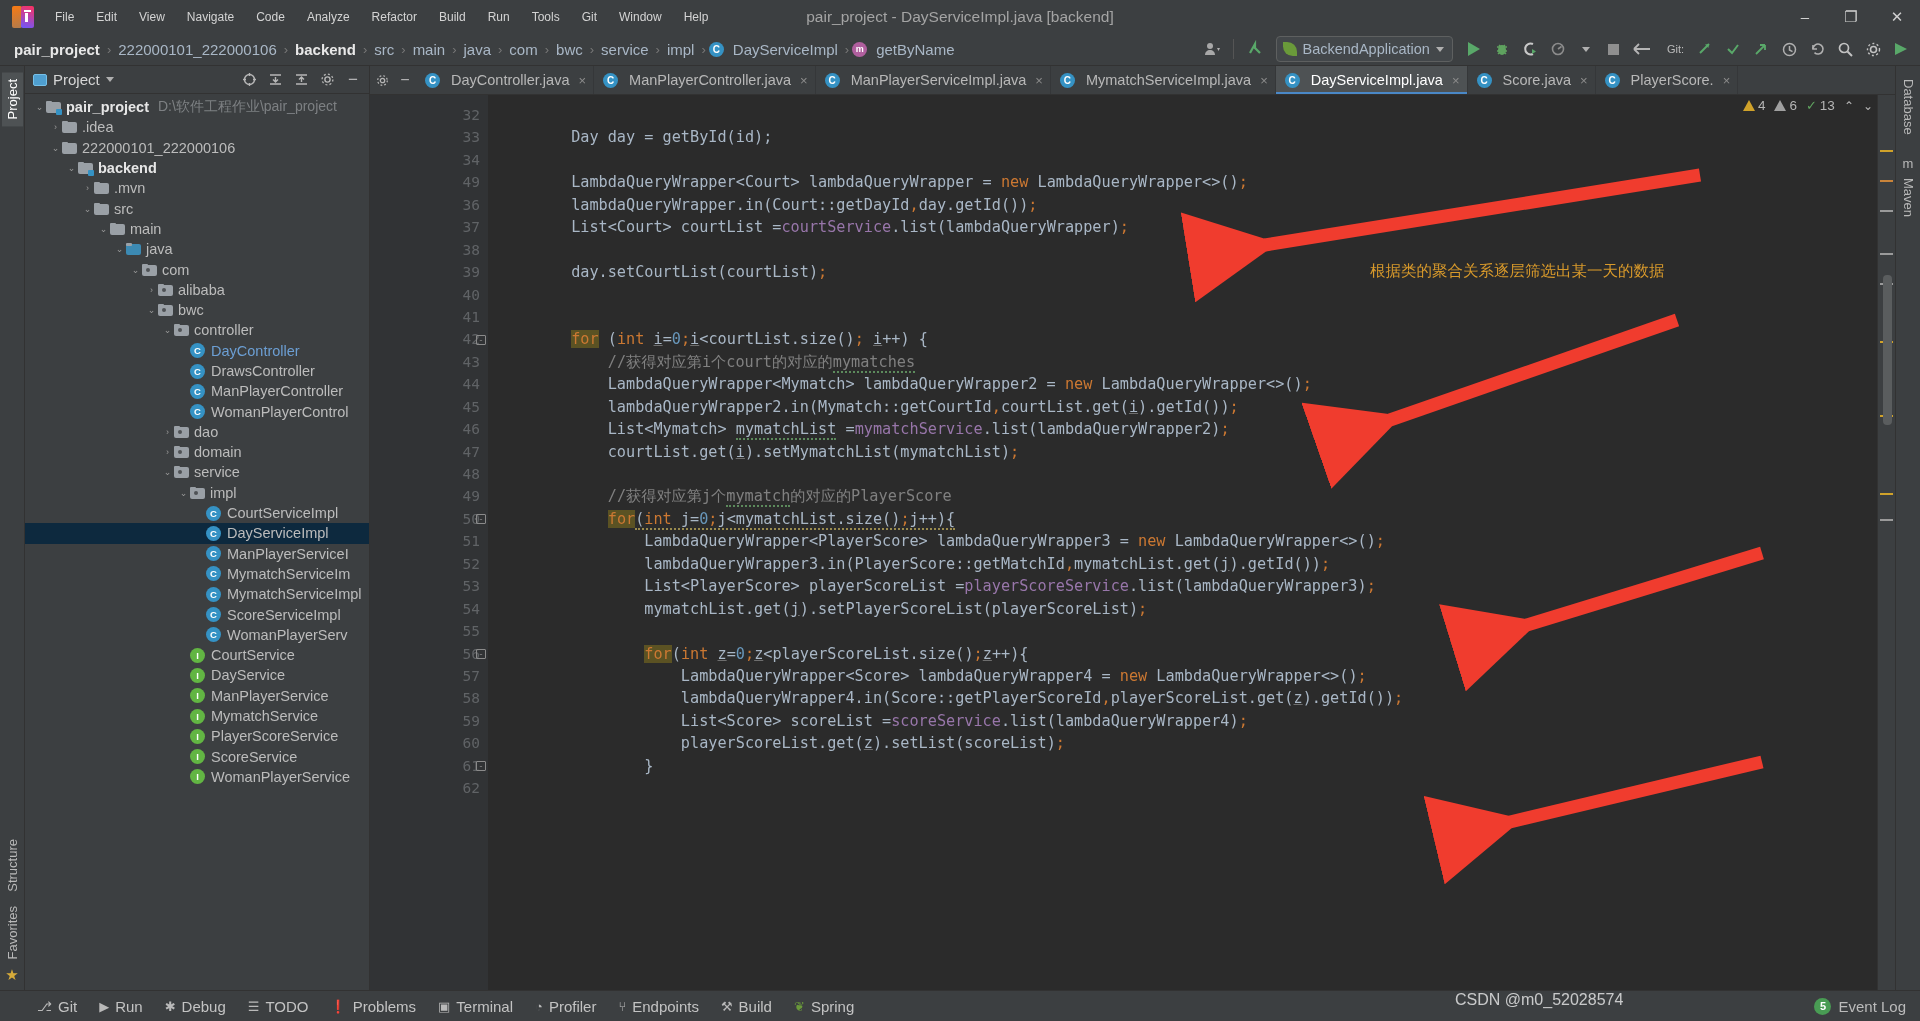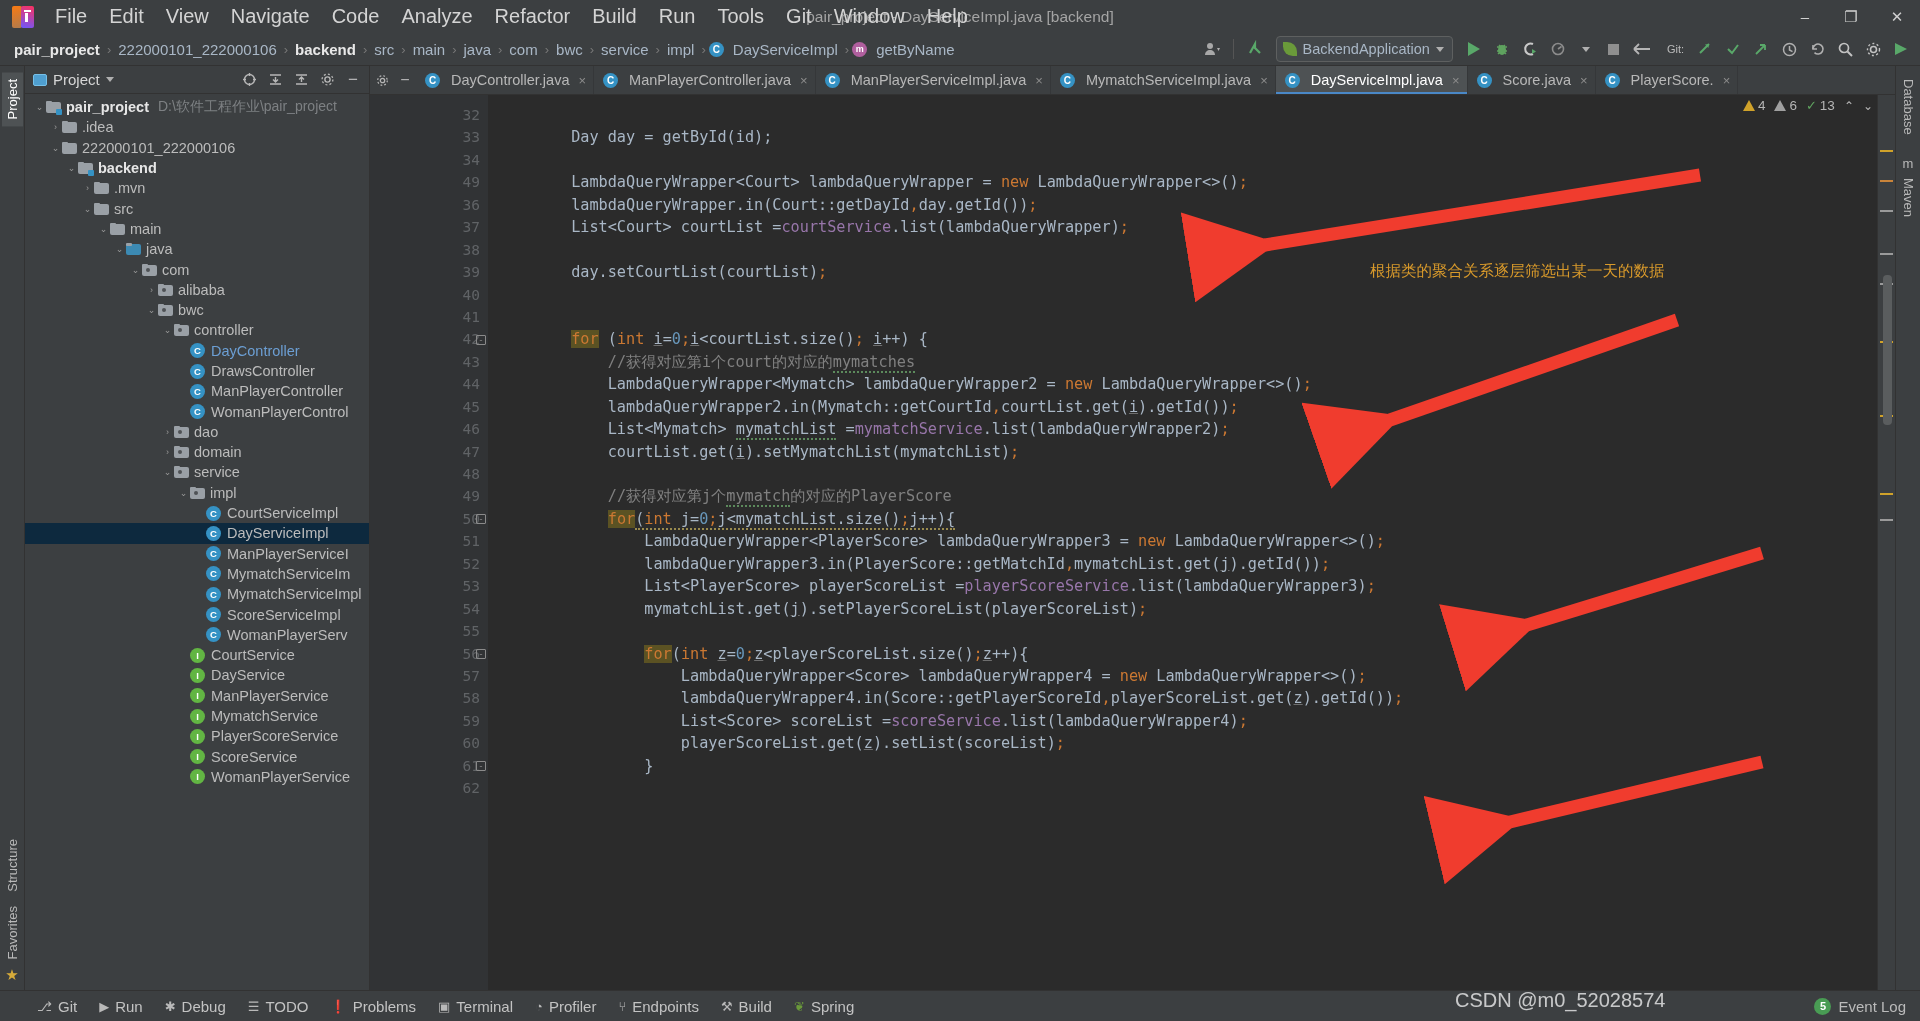--- a/index.html
+++ b/index.html
@@ -16,21 +16,21 @@
   .menubar{
     height:33px; background:#3c3f41; display:flex; align-items:center;
     padding-left:6px; flex:0 0 33px; position:relative;
   }
   .ij-logo{ width:22px; height:22px; margin:0 10px 0 6px; position:relative; flex:0 0 22px; }
   .ij-logo .l1{position:absolute;left:0;top:0;width:10px;height:22px;background:linear-gradient(160deg,#f97a12,#b07b4e);border-radius:2px;}
   .ij-logo .l2{position:absolute;left:9px;top:0;width:13px;height:22px;background:linear-gradient(200deg,#fe315d,#6b57ff);border-radius:2px;}
   .ij-logo .l3{position:absolute;left:12px;top:4px;width:7px;height:2px;background:#fff;}
   .ij-logo .l4{position:absolute;left:13px;top:7px;width:3px;height:9px;background:#fff;}
   .menu-item{
-    padding:4px 11px; font-size:20px; color:#d4d4d4; white-space:nowrap; cursor:default;
+    padding:4px 11px; font-size:12px; color:#d4d4d4; white-space:nowrap; cursor:default;
   }
   .win-title{
     position:absolute; left:0; right:0; top:0; height:33px;
     display:flex; align-items:center; justify-content:center;
     color:#a4a4a4; font-size:15.5px; pointer-events:none;
   }
   .win-ctrl{ margin-left:auto; display:flex; align-items:center; z-index:3;}
   .wbtn{ width:46px;height:33px; display:flex;align-items:center;justify-content:center; color:#d0d0d0; font-size:15px;}
 
   
@@ -196,21 +196,21 @@
   .st-right{ margin-left:auto; display:flex; align-items:center; gap:22px; padding-right:6px;}
   .doc-ic{ width:12px;height:15px;border:1.5px solid #a9a9a9;border-radius:2px;margin-right:9px;}
 
   
   .ovl{ position:absolute; inset:0; pointer-events:none; z-index:30; }
   .cnote{
     position:absolute; color:#d99a2b; font-size:15.5px; white-space:nowrap;
     font-family:"DejaVu Sans", sans-serif;
   }
   .wm{
-    position:absolute; color:rgba(255,255,255,.72); font-size:20px; white-space:nowrap;
+    position:absolute; color:rgba(255,255,255,.72); font-size:16px; white-space:nowrap;
     font-family:"Liberation Sans", sans-serif; z-index:40; pointer-events:none;
   }
 </style>
 </head>
 <body>
 
 <div class="app">
 
   <div class="menubar">
     <div class="ij-logo">

